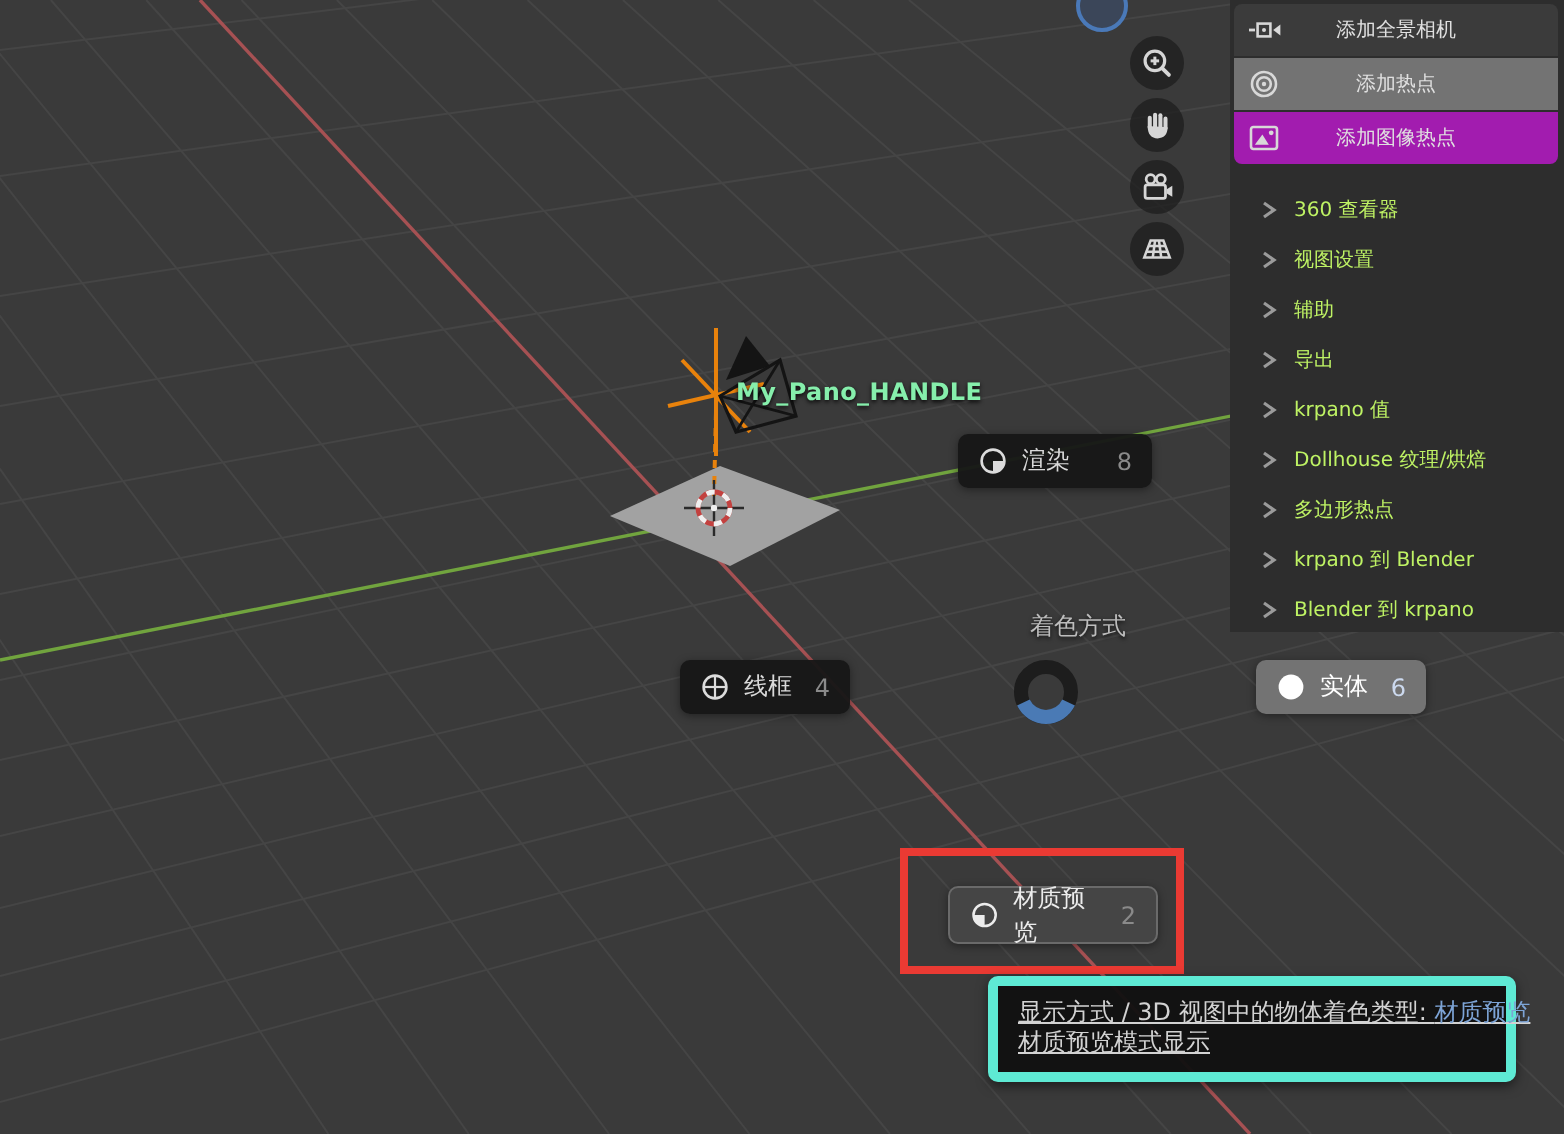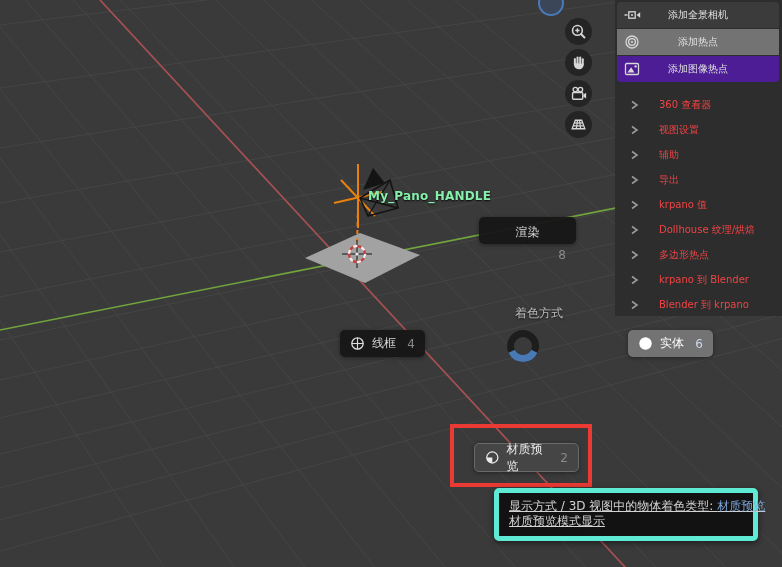--- a/index.html
+++ b/index.html
@@ -61,25 +61,25 @@
     position:absolute;left:615px;top:0;width:167px;height:316px;
     background:#2d2d2d;z-index:7;color:#dcdcdc;font-size:10px;
   }
   .sb-buttons{position:absolute;left:2px;top:2px;width:162px;}
   .sb-btn{
     position:relative;height:26px;margin-bottom:1px;display:flex;align-items:center;
     color:#e0e0e0;
   }
   .sb-btn:nth-child(1){background:#3b3b3b;border-radius:4px 4px 0 0;}
   .sb-btn:nth-child(2){background:#737373;}
-  .sb-btn:nth-child(3){background:#4c1d95;border-radius:0 0 4px 4px;}
+  .sb-btn:nth-child(3){background:#a21caf;border-radius:0 0 4px 4px;}
   .sb-btn .ic{position:absolute;left:7px;top:5px;}
   .sb-btn .lbl{width:100%;text-align:center;}
   .sb-sections{position:absolute;left:0;top:92px;width:100%;}
-  .sb-row{display:flex;align-items:center;height:25px;padding-left:15px;gap:20px;color:#ef4444;}
+  .sb-row{display:flex;align-items:center;height:25px;padding-left:15px;gap:8px;color:#bef264;}
   .sb-row svg{flex:0 0 auto;}
 </style>
 </head>
 <body>
 
 <div class="stage">
 
   <svg class="scene-svg" width="782" height="567">
     <g id="grid-g">
         <line x1="0" y1="25" x2="782" y2="-69.95714285714286" stroke="#454545" stroke-width="1"></line>
@@ -179,21 +179,21 @@
           <polygon points="5,4 11,4 14,12 2,12"></polygon>
           <line x1="7.1" y1="4" x2="6" y2="12"></line>
           <line x1="8.9" y1="4" x2="10" y2="12"></line>
           <line x1="4.1" y1="6.6" x2="11.9" y2="6.6"></line>
           <line x1="3.2" y1="9.3" x2="12.8" y2="9.3"></line>
         </g>
       </svg>
     </div>
   </div>
 
-  <div class="pie-btn" style="left:479px;top:217px;width:97px;flex-direction:column;">
+  <div class="pie-btn" style="left:479px;top:217px;width:97px;">
     <svg width="15" height="15" viewBox="0 0 15 15">
       <circle cx="7.5" cy="7.5" r="5.7" fill="none" stroke="#dcdcdc" stroke-width="1.3"></circle>
       <path d="M7.5,13.2 A5.7,5.7 0 0 0 13.2,7.5 L7.5,7.5 Z" fill="#dcdcdc"></path>
     </svg>
     <span>渲染</span>
     <span class="shortcut">8</span>
   </div>
 
   <div class="pie-btn" style="left:340px;top:330px;width:85px;">
     <svg width="15" height="15" viewBox="0 0 15 15">

